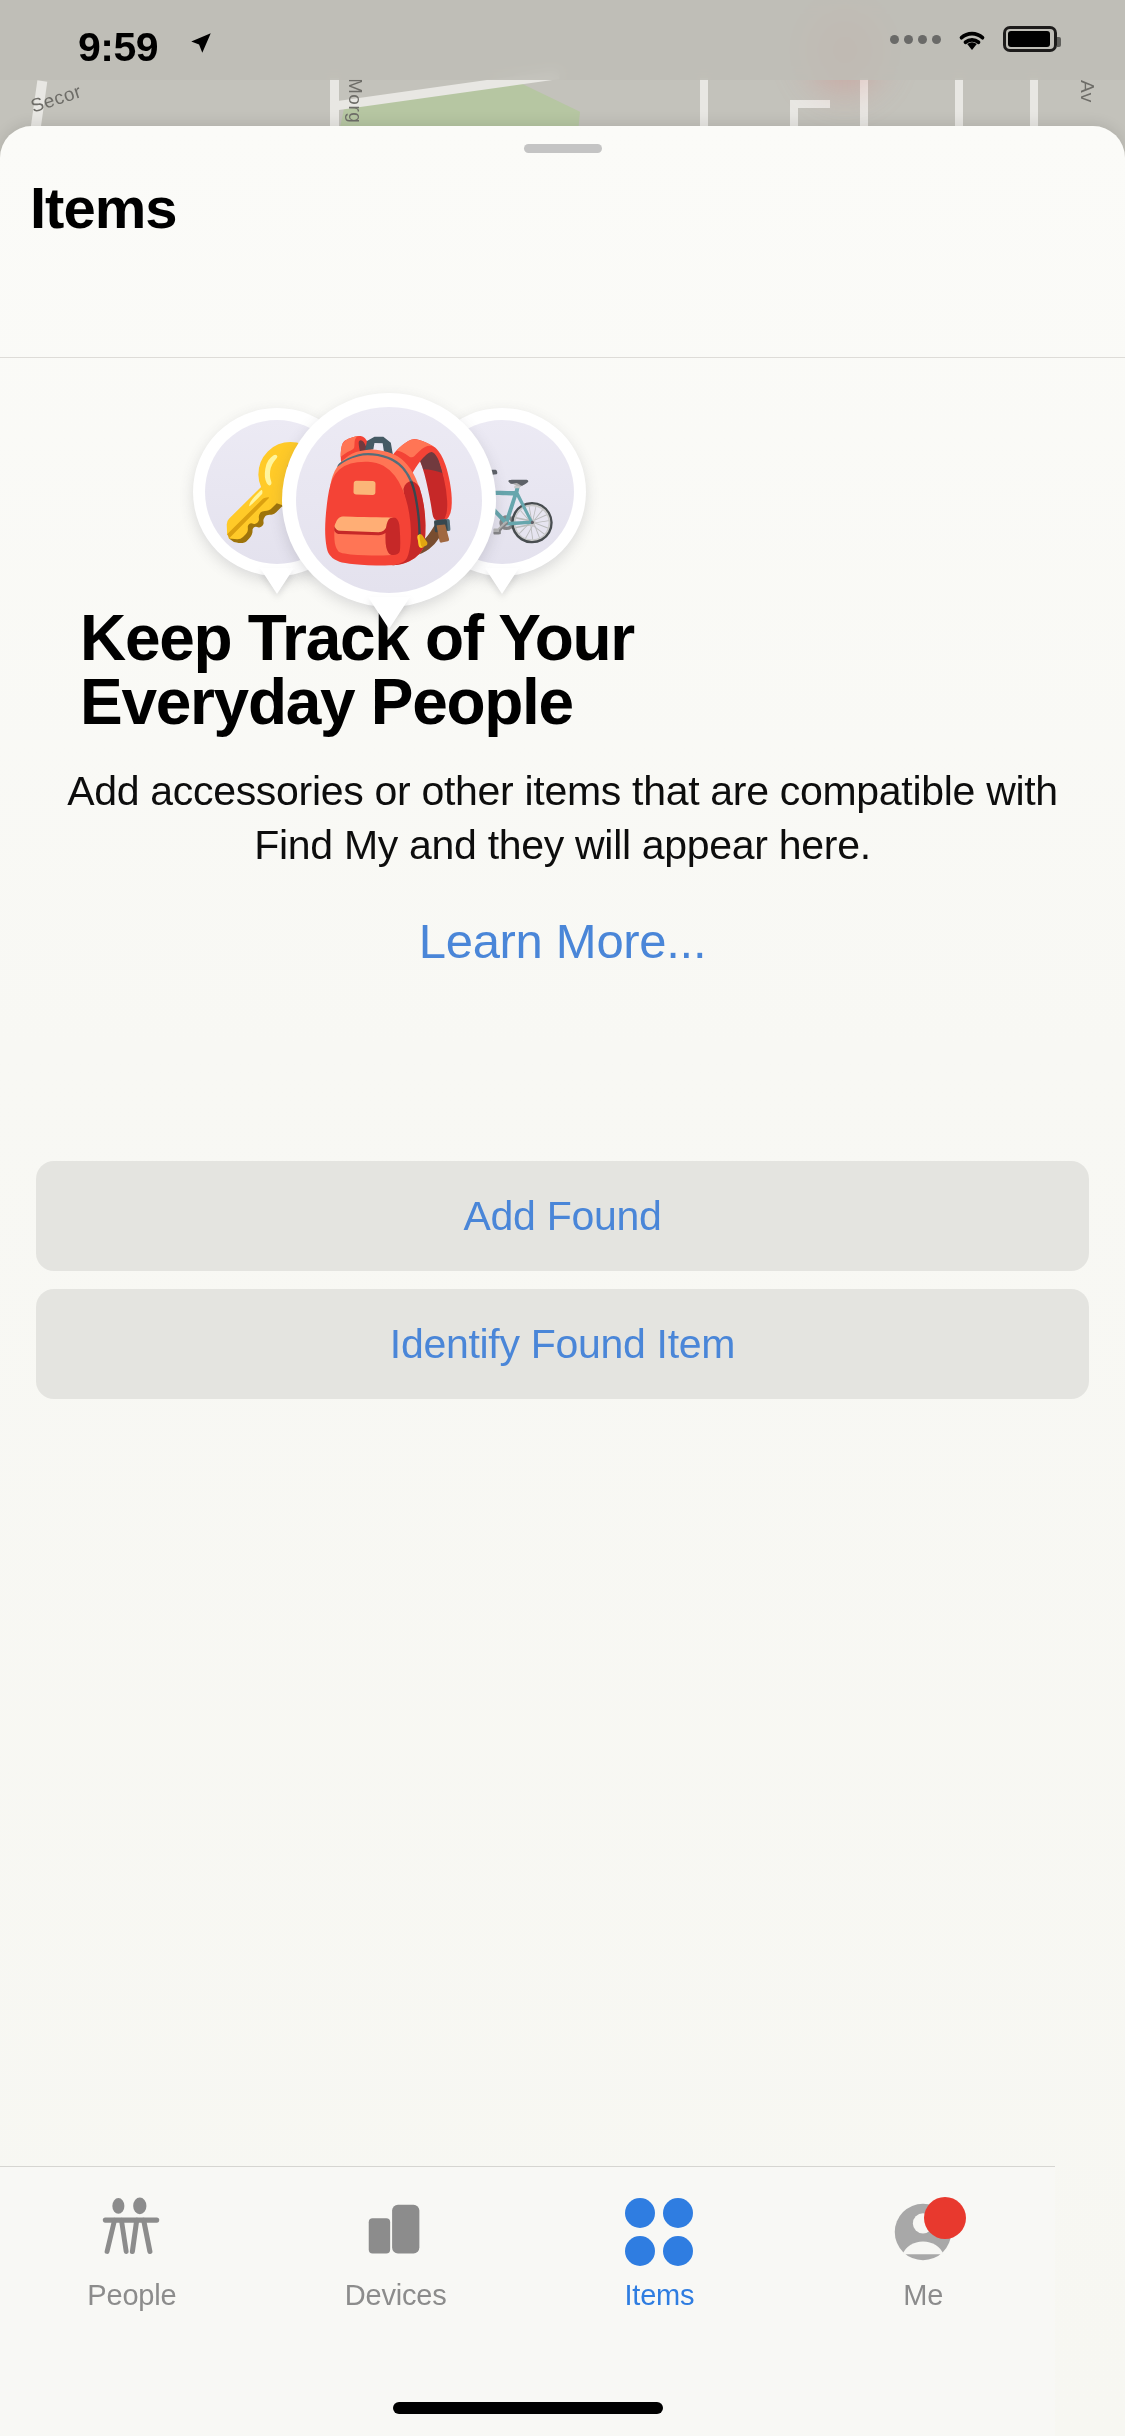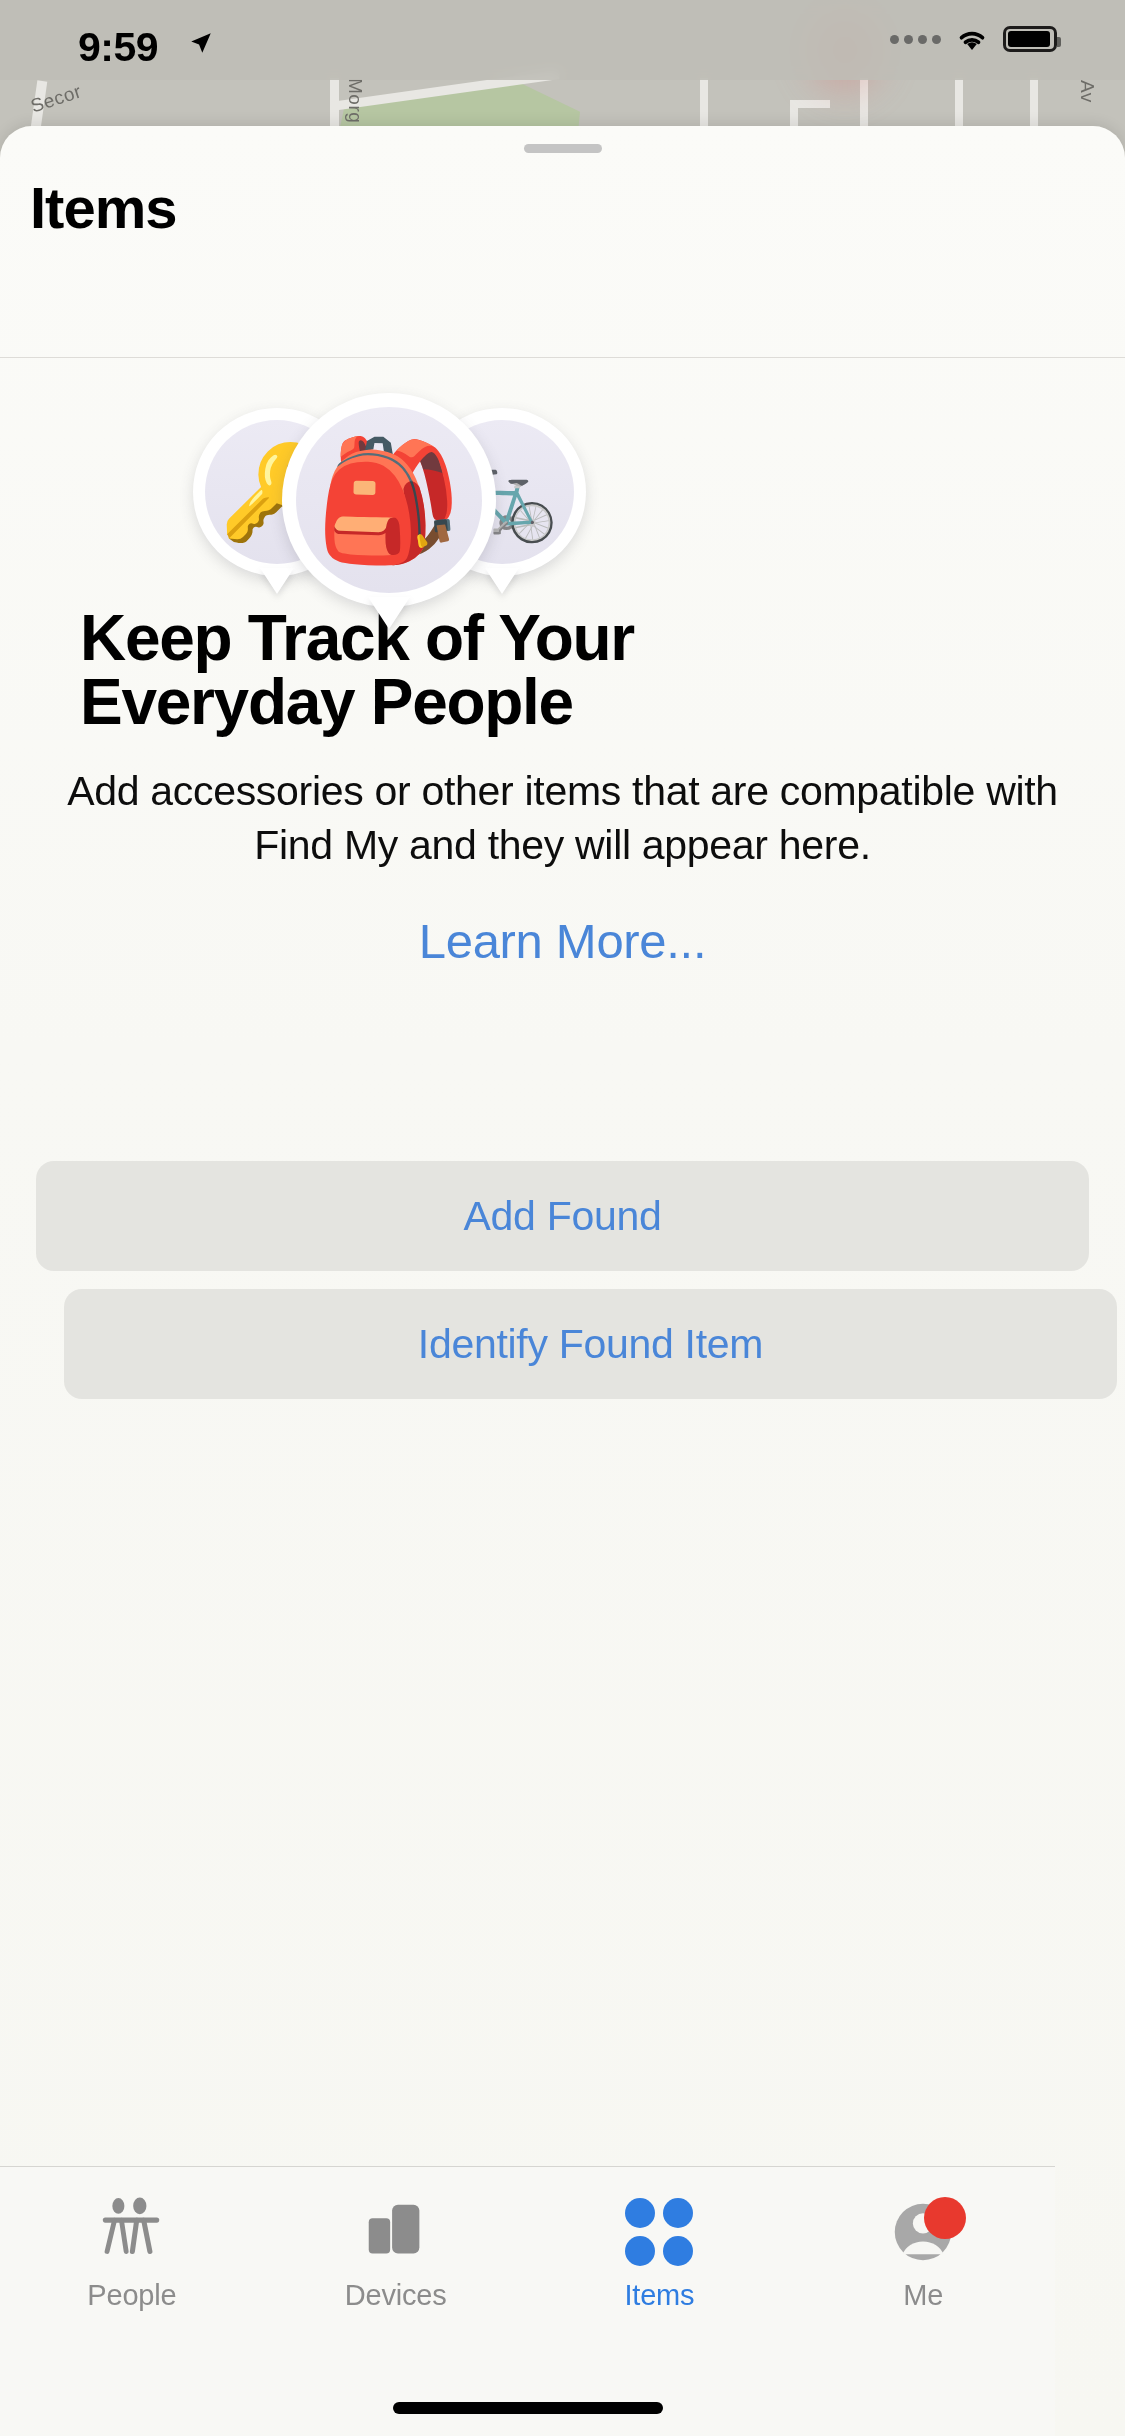--- a/index.html
+++ b/index.html
@@ -303,21 +303,21 @@
     color: #4a86d8;
     font-size: 41px;
     font-family: "Liberation Sans", sans-serif;
     letter-spacing: -0.3px;
     display: flex;
     align-items: center;
     justify-content: center;
     cursor: pointer;
     box-sizing: border-box;
   }
-  .action-btn + .action-btn { margin-top: 18px; margin-left: 28px; }
+  .action-btn + .action-btn { margin-top: 18px; }
 
   
   .tabbar {
     position: absolute;
     left: 0;
     bottom: 0;
     width: 1055px;
     height: 270px;
     background: #f8f8f5;
     border-top: 1px solid #d6d5d1;

